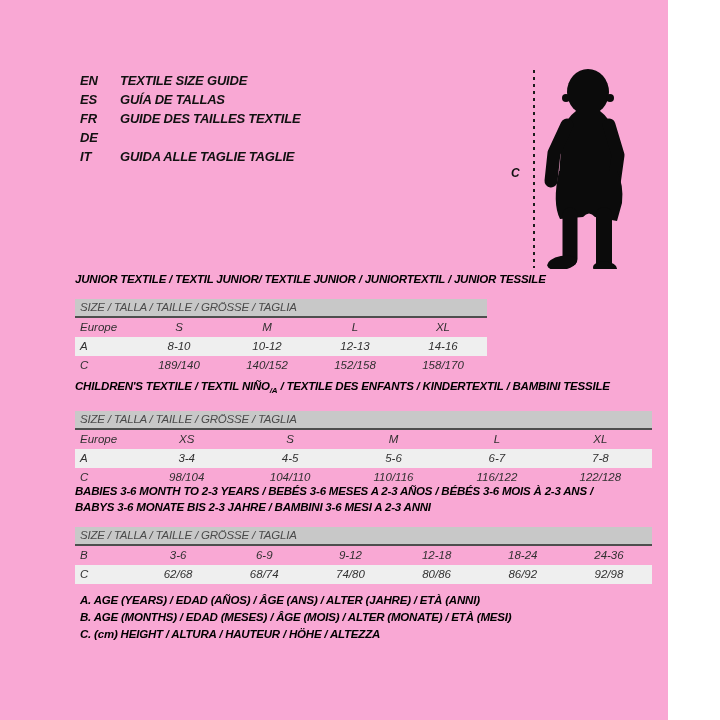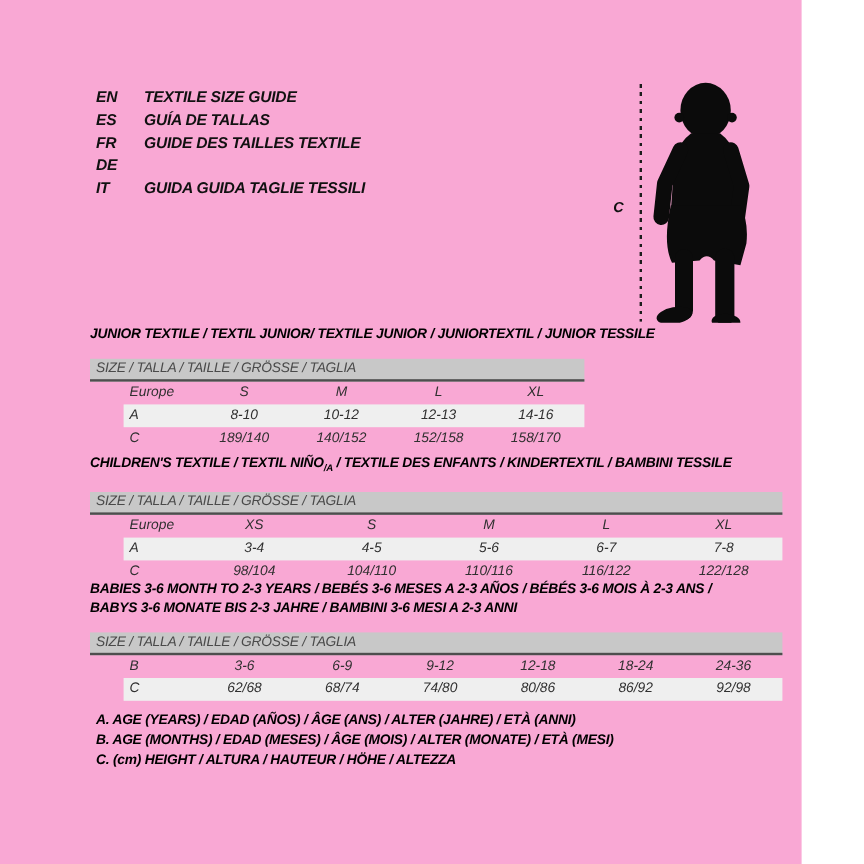--- a/index.html
+++ b/index.html
@@ -21,21 +21,21 @@
   
   .size-table{position:absolute;left:75px;}
   .t1{top:271px;width:412px;}
   .t2{top:378px;width:577px;}
   .t3{top:483px;width:577px;}
   .table-title{font-weight:bold;font-size:11.5px;line-height:16px;margin-bottom:9px;color:#000;
     letter-spacing:-0.2px;white-space:nowrap;}
   .title-sub{font-size:8px;vertical-align:sub;}
   .size-bar{height:17px;line-height:17px;background:var(--bar-bg);color:var(--bar-text);
     padding-left:5px;font-size:11.5px;border-bottom:2px solid var(--rule);letter-spacing:-0.2px;margin-top:12px;}
-  .trow{display:flex;height:19px;line-height:19px;font-size:11.5px;color:var(--cell-text);margin-left:28px;}
+  .trow{display:flex;height:19px;line-height:19px;font-size:11.5px;color:var(--cell-text);}
   .trow.stripe{background:var(--stripe);}
   .rlabel{width:60px;padding-left:5px;box-sizing:border-box;}
   .cell{flex:1;text-align:center;}
   
   .footnotes{position:absolute;left:80px;top:592px;}
   .footnote-line{font-weight:bold;font-size:11.5px;line-height:17px;color:#000;
     letter-spacing:-0.2px;white-space:nowrap;}
 </style>
 </head>
 <body>
@@ -53,21 +53,21 @@
       </div>
       <div class="lang-row">
         <span class="lang-code">FR</span>
         <span class="lang-label">GUIDE DES TAILLES TEXTILE</span>
       </div>
       <div class="lang-row">
         <span class="lang-code">DE</span>
       </div>
       <div class="lang-row">
         <span class="lang-code">IT</span>
-        <span class="lang-label">GUIDA GUIDA TAGLIE TESSILI</span>
+        <span class="lang-label">GUIDA ALLE TAGLIE TAGLIE</span>
       </div>
     </div>
 
   <span class="measure-c">C</span>
   <div class="dash-line"></div>
 
   <svg class="baby-svg" viewBox="0 0 92 202" id="baby-svg">
     <g id="baby-shapes" fill="#0b0b0b" stroke="#0b0b0b">
       <ellipse cx="45" cy="25" rx="21" ry="23" stroke="none"></ellipse>
       <circle cx="23" cy="31" r="4" stroke="none"></circle>

